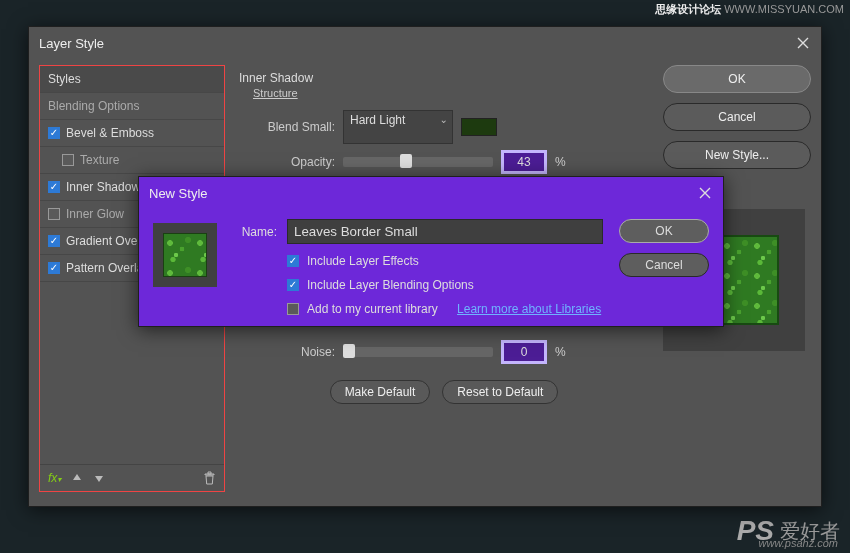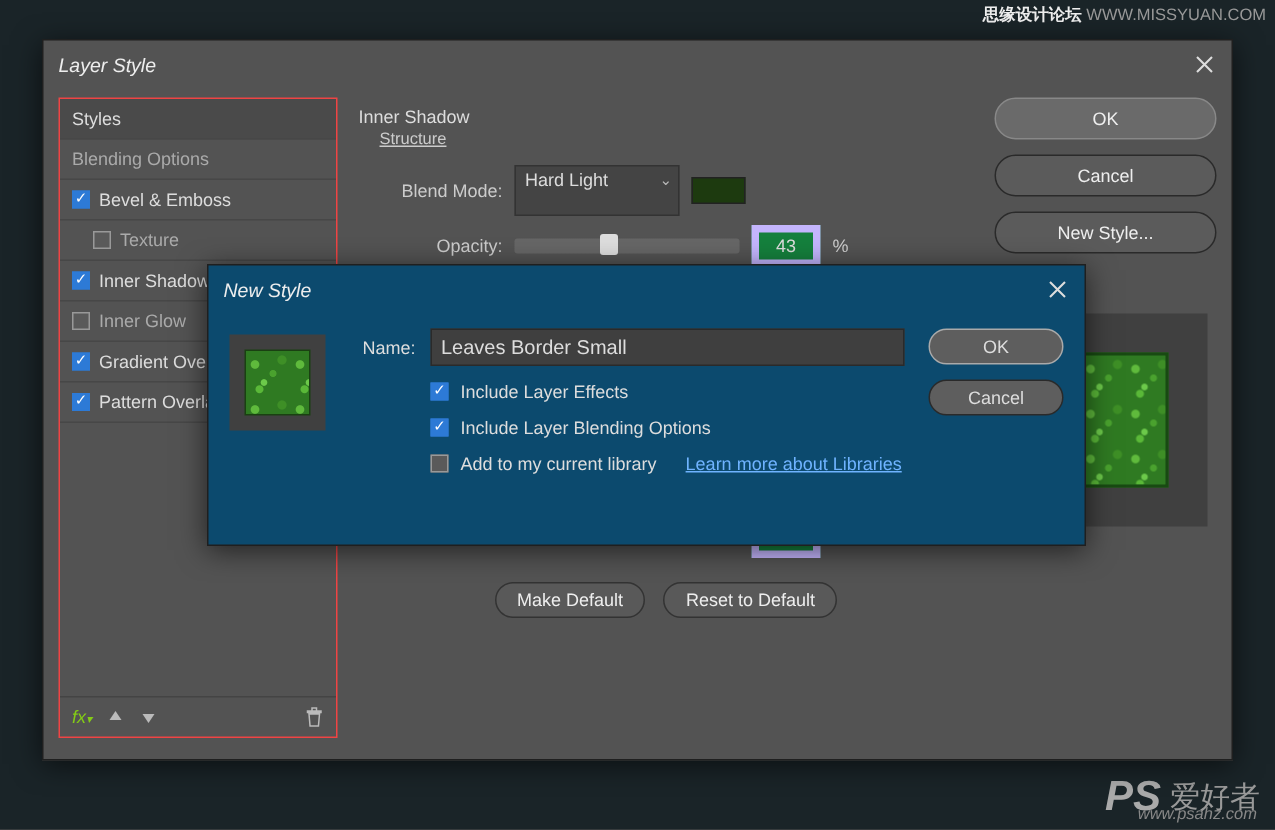--- a/index.html
+++ b/index.html
@@ -5,21 +5,21 @@
 * { box-sizing: border-box; margin: 0; padding: 0; font-family: -apple-system, "Segoe UI", Tahoma, sans-serif; }
 body { background: #1a2428; width: 850px; height: 553px; overflow: hidden; position: relative; color: #ddd; font-size: 12px; }
 
 .watermark-top { position: absolute; top: 2px; right: 6px; font-size: 11px; color: #999; }
 .watermark-top .cn { color: #eee; font-weight: bold; }
 .watermark-bot { position: absolute; bottom: 6px; right: 10px; display: flex; align-items: center; gap: 6px; font-size: 13px; color: #888; }
 .watermark-bot .ps { font-size: 28px; font-weight: bold; color: #aaa; font-style: italic; }
 .watermark-bot .url { font-size: 11px; font-style: italic; }
 
 .dialog { position: absolute; background: #535353; border: 1px solid #1f1f1f; box-shadow: 0 3px 18px rgba(0,0,0,0.6); }
-.dlg-title { display: flex; align-items: center; justify-content: space-between; padding: 8px 10px; font-size: 13px; color: #eee; font-style: italic; }
+.dlg-title { display: flex; align-items: center; justify-content: space-between; padding: 8px 10px; font-size: 13px; color: #eee; }
 .dlg-title .close { width: 16px; height: 16px; display:flex; align-items:center; justify-content:center; cursor: pointer; }
 
 .layer-style { left: 28px; top: 26px; width: 794px; height: 481px; }
 .ls-body { display: flex; padding: 6px 10px 10px 10px; gap: 10px; height: calc(100% - 36px); }
 
 .styles-list { width: 186px; border: 1px solid #ef4444; background: #535353; display: flex; flex-direction: column; justify-content: flex-end; }
 .style-row { padding: 6px 8px; display: flex; align-items: center; gap: 6px; border-bottom: 1px solid #474747; }
 .style-row.dim { color: #aaa; }
 .style-row.sub { padding-left: 22px; }
 .style-row.header { background: #4a4a4a; }
@@ -33,40 +33,40 @@
 .settings { flex: 1; padding: 6px 4px; color: #ddd; }
 .section-title { font-size: 12px; margin-bottom: 2px; }
 .subheading { font-size: 11px; padding-left: 14px; margin-bottom: 8px; color: #ccc; text-decoration: underline; }
 .row { display:flex; align-items:center; gap: 8px; padding: 3px 0; }
 .lbl { width: 96px; text-align: right; color: #ccc; }
 .select { background:#444; border:1px solid #333; padding: 2px 18px 16px 6px; color:#ddd; position:relative; width:110px; }
 .select .caret { position:absolute; right:4px; top:3px; font-size:10px; color:#bbb; }
 .swatch { width: 36px; height: 18px; background:#1d3a0f; border:1px solid #222; }
 .slider { height: 10px; width: 150px; background: linear-gradient(#666,#666); position:relative; border-radius:2px;}
 .slider .thumb { position:absolute; top:-3px; width:12px; height:14px; background:#ddd; border-radius:2px; }
-.numbox { width: 46px; background:#15803d; border:5px solid #c4b5fd; color:#ddd; padding:2px 4px; text-align:center; }
+.numbox { width: 46px; background:#4c1d95; border:3px solid #c4b5fd; color:#ddd; padding:2px 4px; text-align:center; }
 .pct { color:#ccc; }
 .pill-btn { border:1px solid #333; background:#595959; border-radius:12px; padding: 4px 14px; color:#eee; cursor:pointer; }
 
 .right-col { width: 148px; display:flex; flex-direction:column; gap: 10px; align-items:stretch; }
 .big-btn { border:1px solid #2a2a2a; background:#5b5b5b; border-radius:16px; padding: 6px 0; text-align:center; color:#eee; cursor:pointer; }
 .big-btn.primary { background:#6a6a6a; border-color:#888; }
 .prev-row { display:flex; align-items:center; gap:6px; }
 .preview-box { margin-top:6px; width:142px; height:142px; background:#404040; display:flex; align-items:center; justify-content:center; }
 .preview-inner { width:90px; height:90px; background:#2a6a1f; border:2px solid #184a12; position:relative; overflow:hidden; }
 .leaf-pattern { position:absolute; inset:0; background:
   radial-gradient(circle at 20% 30%, #5fba3c 8%, transparent 10%),
   radial-gradient(circle at 60% 50%, #4aa22e 9%, transparent 11%),
   radial-gradient(circle at 40% 70%, #6cc94a 7%, transparent 9%),
   radial-gradient(circle at 80% 20%, #3e8f26 8%, transparent 10%),
   radial-gradient(circle at 30% 85%, #5ab838 7%, transparent 9%),
   #2f7a22;
   background-size: 30px 30px; }
 
-.new-style { left: 138px; top: 176px; width: 586px; height: 188px; z-index: 5; background:#0c4a6e; }
+.new-style { left: 138px; top: 176px; width: 586px; height: 151px; z-index: 5; background:#6d28d9; }
 .ns-body { display:flex; padding: 10px 14px 14px 14px; gap: 16px; }
 .ns-thumb { width: 64px; height: 64px; background:#404040; display:flex; align-items:center; justify-content:center; margin-top:4px; }
 .ns-thumb-inner { width:44px; height:44px; position:relative; overflow:hidden; border:1px solid #1a4012; }
 .ns-fields { flex:1; display:flex; flex-direction:column; gap: 10px; }
 .ns-row { display:flex; align-items:center; gap:10px; }
 .ns-lbl { width:44px; text-align:right; color:#ddd; }
 .ns-input { flex:1; background:#3f3f3f; border:1px solid #2a2a2a; padding:4px 6px; color:#ddd; }
 .ns-chk-row { display:flex; align-items:center; gap:8px; padding-left:54px; color:#ddd; }
 .link { color:#6fb3ff; text-decoration:underline; cursor:pointer; }
 .ns-btns { width:90px; display:flex; flex-direction:column; gap:10px; }
@@ -148,21 +148,21 @@
               <path d="M2 3h9v1H2zM3 5h7l-.7 8H3.7zM5 1h3v2H5z" fill="none" stroke="#bbb" stroke-width="1"></path>
             </svg>
         </span>
       </div>
     </div>
 
     <div class="settings">
       <div class="section-title">Inner Shadow</div>
       <div class="subheading">Structure</div>
       <div class="row">
-        <div class="lbl">Blend Mode:</div>
+        <div class="lbl">Blend Small:</div>
         <div class="select"><span>Hard Light</span><span class="caret">⌄</span></div>
         <div class="swatch"></div>
       </div>
       <div class="row">
         <div class="lbl">Opacity:</div>
         <div class="slider">
             <div class="thumb" style="left:38%;"></div>
           </div>
         <div class="numbox">43</div>
         <div class="pct">%</div>

